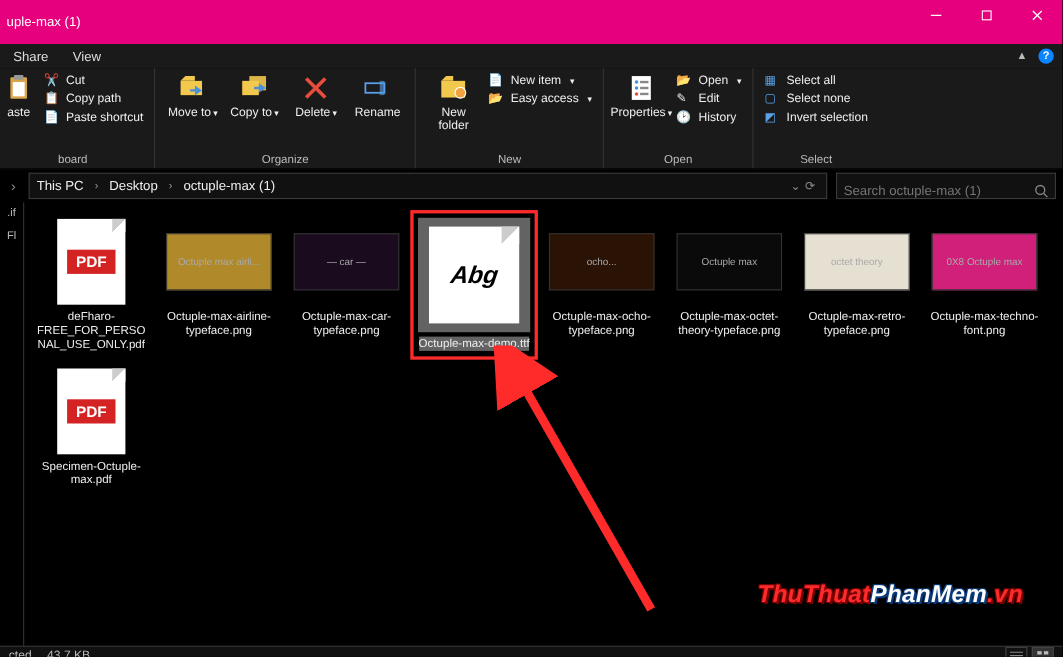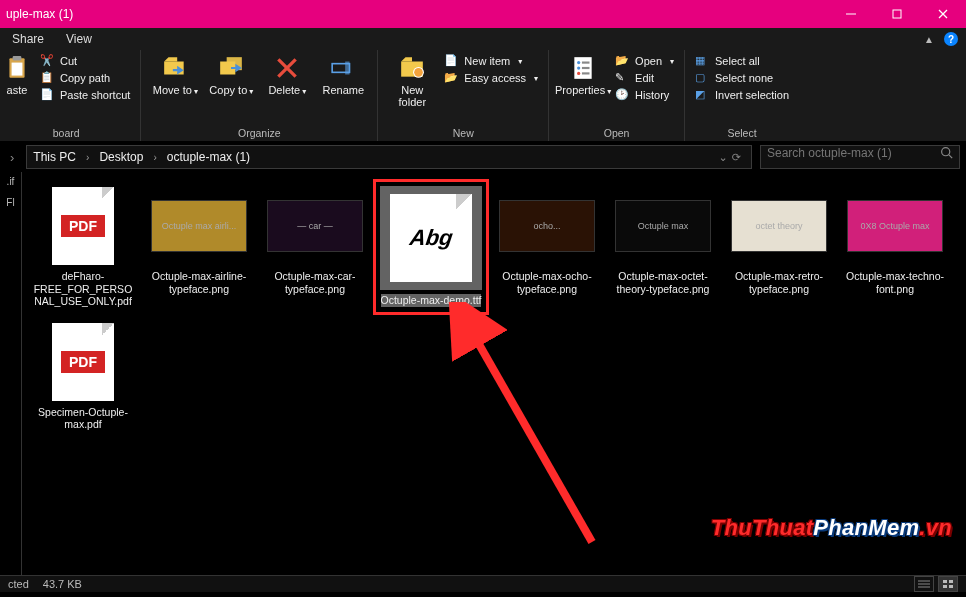--- a/index.html
+++ b/index.html
@@ -1,18 +1,18 @@
 <!DOCTYPE html>
 <html><head>
 <meta charset="utf-8">
 <style>
 * { margin: 0; padding: 0; box-sizing: border-box; font-family: "Segoe UI", Arial, sans-serif; }
 body { background: #000; color: #fff; width: 966px; height: 597px; overflow: hidden; position: relative; }
 
-.titlebar { height: 28px; background: #e6007e; display: flex; align-items: center; justify-content: space-between; padding-left: 6px; }
+.titlebar { height: 40px; background: #e6007e; display: flex; align-items: center; justify-content: space-between; padding-left: 6px; }
 .titlebar-left { font-size: 12px; color: #fff; }
 .titlebar-right { display: flex; height: 100%; }
 .tb-btn { width: 46px; height: 28px; display: flex; align-items: center; justify-content: center; color: #fff; font-size: 13px; }
 .tb-btn svg { width: 10px; height: 10px; }
 
 .tabbar { height: 22px; background: #1a1a1a; display: flex; align-items: center; padding: 0 12px; gap: 22px; font-size: 12px; color: #ddd; position: relative; }
 .tabbar .right { position: absolute; right: 8px; display: flex; gap: 10px; align-items: center; }
 .help-icon { width: 14px; height: 14px; border-radius: 50%; background: #0a84ff; color: #fff; display: flex; align-items: center; justify-content: center; font-size: 10px; font-weight: bold; }
 
 .ribbon { height: 92px; background: #1a1a1a; display: flex; border-bottom: 1px solid #000; }
@@ -29,21 +29,21 @@
 .rb-big svg { width: 26px; height: 26px; }
 
 .caret { font-size: 8px; margin-left: 2px; }
 
 .breadcrumb-row { height: 30px; display: flex; align-items: center; gap: 8px; padding: 0 6px; }
 .bc-nav { display: flex; gap: 6px; color: #888; font-size: 13px; padding: 0 4px; }
 .bc-nav span { color: #888; }
 .bc-box { flex: 1; height: 24px; border: 1px solid #3a3a3a; background: #111; display: flex; align-items: center; padding: 0 6px; font-size: 12px; color: #eee; gap: 8px; }
 .bc-box .sep { color: #999; font-size: 10px; margin: 0 2px; }
 .bc-right { display: flex; gap: 4px; margin-left: auto; color: #888; font-size: 11px; padding-right: 4px; }
-.search-box { width: 200px; height: 24px; border: 1px solid #3a3a3a; background: #111; display: flex; align-items: flex-start; padding: 0 6px; font-size: 12px; color: #888; gap: 6px; }
+.search-box { width: 200px; height: 24px; border: 1px solid #3a3a3a; background: #111; display: flex; align-items: flex-end; padding: 0 6px; font-size: 12px; color: #888; gap: 6px; }
 .search-box input { background: transparent; border: 0; color: #888; font-size: 12px; flex: 1; outline: none; }
 .search-box svg { width: 13px; height: 13px; color: #888; }
 
 .content-row { display: flex; height: calc(597px - 28px - 22px - 92px - 30px - 22px); }
 .sidebar { width: 22px; border-right: 1px solid #333; padding: 4px 2px; font-size: 10px; color: #bbb; display: flex; flex-direction: column; gap: 10px; overflow: hidden; text-align: center; }
 .sidebar div { white-space: nowrap; overflow: hidden; }
 
 .filearea { flex: 1; padding: 10px 6px; overflow: auto; position: relative; }
 .file-grid { display: flex; flex-wrap: wrap; gap: 6px 6px; align-content: flex-start; }
 .file-item { width: 110px; display: flex; flex-direction: column; align-items: center; gap: 4px; padding: 4px 2px; }
@@ -59,21 +59,21 @@
 .thumb-ttf::before { content: ""; position: absolute; top: 0; right: 0; width: 16px; height: 16px; background: linear-gradient(135deg, #ccc 50%, #fff 50%); }
 .ttf-text { font-style: italic; font-weight: 900; color: #000; font-size: 22px; font-family: "Arial Black", sans-serif; transform: skewX(-8deg); }
 .file-label { font-size: 10.5px; color: #eee; text-align: center; line-height: 1.2; word-break: break-word; max-width: 106px; }
 .file-item.selected .file-label { background: #636363; }
 
 .statusbar { height: 17px; background: #111; border-top: 1px solid #333; display: flex; align-items: center; padding: 0 8px; font-size: 11px; color: #bbb; gap: 14px; }
 .statusbar .right { margin-left: auto; display: flex; gap: 4px; }
 .view-btn { width: 20px; height: 16px; border: 1px solid #444; display: flex; align-items: center; justify-content: center; }
 
 .arrow-overlay { position: absolute; left: 380px; top: 130px; pointer-events: none; }
-.watermark { position: absolute; right: 14px; bottom: 34px; font-size: 22px; font-weight: 800; font-style: italic; color: #fff; text-shadow: 1px 1px 0 #0a3a7a, -1px -1px 0 #0a3a7a, 1px -1px 0 #0a3a7a, -1px 1px 0 #0a3a7a, 2px 2px 0 #0a3a7a; letter-spacing: 0.3px; }
+.watermark { position: absolute; right: 36px; bottom: 34px; font-size: 22px; font-weight: 800; font-style: italic; color: #fff; text-shadow: 1px 1px 0 #0a3a7a, -1px -1px 0 #0a3a7a, 1px -1px 0 #0a3a7a, -1px 1px 0 #0a3a7a, 2px 2px 0 #0a3a7a; letter-spacing: 0.3px; }
 .watermark .red { color: #ff2b2b; text-shadow: 1px 1px 0 #7a0000, -1px -1px 0 #7a0000, 1px -1px 0 #7a0000, -1px 1px 0 #7a0000, 2px 2px 0 #7a0000; }
 </style>
 </head>
 <body>
 
 <div class="titlebar">
   <div class="titlebar-left">uple-max (1)</div>
   <div class="titlebar-right">
     <div class="tb-btn">
         <svg viewBox="0 0 10 10">

